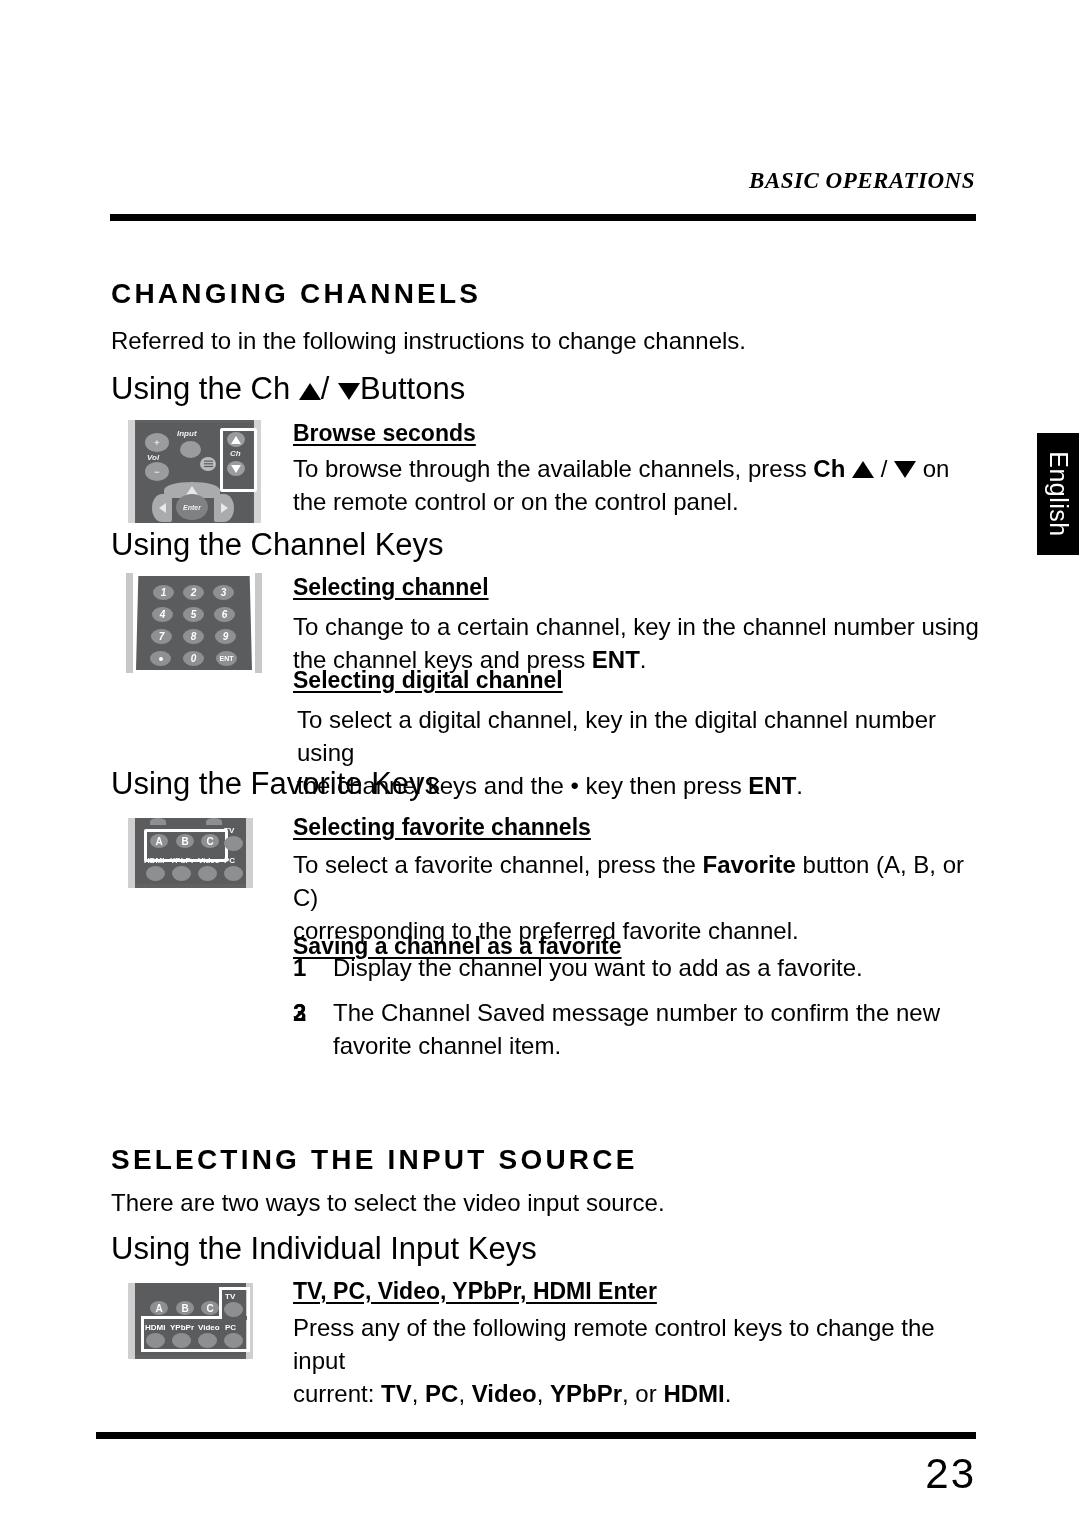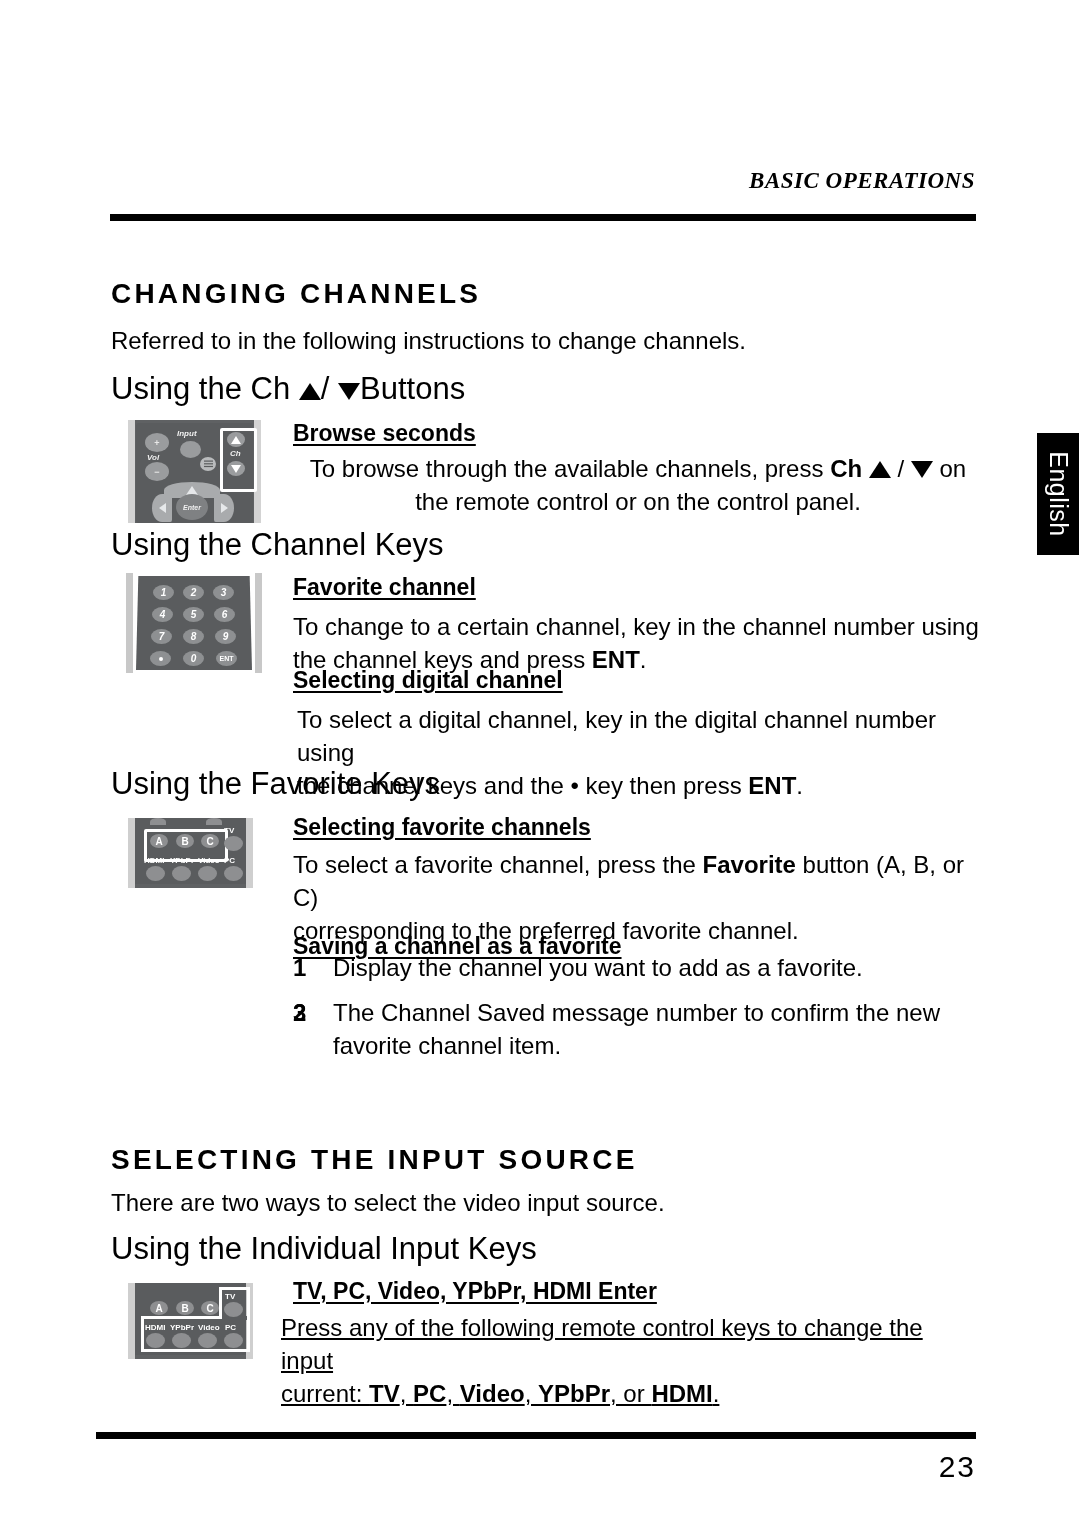--- a/index.html
+++ b/index.html
@@ -44,21 +44,21 @@
     width: 880px;
     height: 7px;
     background: #000;
   }
   .page-number {
     position: absolute;
     left: 0;
     top: 1450px;
     width: 976px;
     text-align: right;
-    font-size: 30px;
+    font-size: 42px;
     letter-spacing: 2px;
   }
 
   
   .side-tab {
     position: absolute;
     left: 1037px;
     top: 433px;
     width: 42px;
     height: 122px;
@@ -345,21 +345,21 @@
     </div>
   <div style="position:absolute; left:86px; top:74px; width:20px; height:28px; background:#a9abad; border-radius:10% 60% 60% 10%; display:flex; align-items:center; justify-content:center;">
       <span style="width:0;height:0;border-top:5px solid transparent;border-bottom:5px solid transparent;border-left:7px solid #e6e8ea;"></span>
     </div>
   <div style="position:absolute; left:48px; top:74px; width:32px; height:26px; background:#7f8183; border-radius:50%; display:flex; align-items:center; justify-content:center;">
     <span class="lbl-sm" style="position:static; font-size:7px;">Enter</span>
   </div>
 </div>
 
 <div class="subhead" style="left:293px; top:420px;">Browse seconds</div>
-<div class="para" style="left:293px; top:452px; width:690px;text-align:center;">
+<div class="para" style="left:293px; top:452px; width:690px;">
   <span>To browse through the available channels, press </span><b>Ch</b><span> </span><span class="tri-up"></span><span> / </span><span class="tri-dn"></span><span> on</span><br>
   <span>the remote control or on the control panel.</span>
 </div>
 
 <div class="h2" style="top:527px">Using the Channel Keys</div>
 
 <div class="art art2">
   <div class="edge-l" style="background:#c8c8c8"></div>
     <div class="edge-r" style="background:#c8c8c8"></div>
   <div class="keypad-shape"></div>
@@ -372,21 +372,21 @@
   <div class="key" style="left:25px; top:56px;">7</div>
   <div class="key" style="left:57px; top:56px;">8</div>
   <div class="key" style="left:89px; top:56px;">9</div>
   <div class="key" style="left:24px; top:78px;">
       <span class="dot"></span>
     </div>
   <div class="key" style="left:57px; top:78px;">0</div>
   <div class="key ent" style="left:90px; top:78px;">ENT</div>
 </div>
 
-<div class="subhead" style="left:293px; top:574px;">Favorite channel</div>
+<div class="subhead" style="left:293px; top:574px;">Selecting channel</div>
 <div class="para" style="left:293px; top:610px; width:690px;">
   <span>To change to a certain channel, key in the channel number using</span><br>
   <span>the channel keys and press </span><b>ENT</b><span>.</span>
 </div>
 
 <div class="subhead" style="left:293px; top:667px;">Selecting digital channel</div>
 <div class="para" style="left:297px; top:703px; width:690px;">
   <span>To select a digital channel, key in the digital channel number using</span><br>
   <span>the channel keys and the • key then press </span><b>ENT</b><span>.</span>
 </div>
@@ -468,19 +468,19 @@
   <div class="io-lbl" style="left:42px; top:40px;">YPbPr</div>
   <div class="io-lbl" style="left:70px; top:40px;">Video</div>
   <div class="io-lbl" style="left:97px; top:40px;">PC</div>
   <div class="rnd-btn" style="left:18px; top:50px;"></div>
   <div class="rnd-btn" style="left:44px; top:50px;"></div>
   <div class="rnd-btn" style="left:70px; top:50px;"></div>
   <div class="rnd-btn" style="left:96px; top:50px;"></div>
 </div>
 
 <div class="subhead" style="left:293px; top:1278px;">TV, PC, Video, YPbPr, HDMI Enter</div>
-<div class="para" style="left:281px; top:1311px; width:700px;text-decoration:underline;">
+<div class="para" style="left:293px; top:1311px; width:700px;">
   <span>Press any of the following remote control keys to change the input</span><br>
   <span>current: </span><b>TV</b><span>, </span><b>PC</b><span>, </span><b>Video</b><span>, </span><b>YPbPr</b><span>, or </span><b>HDMI</b><span>.</span>
 </div>
 
 <div class="rule-bottom"></div>
 <div class="page-number">23</div>
 
 </body></html>

